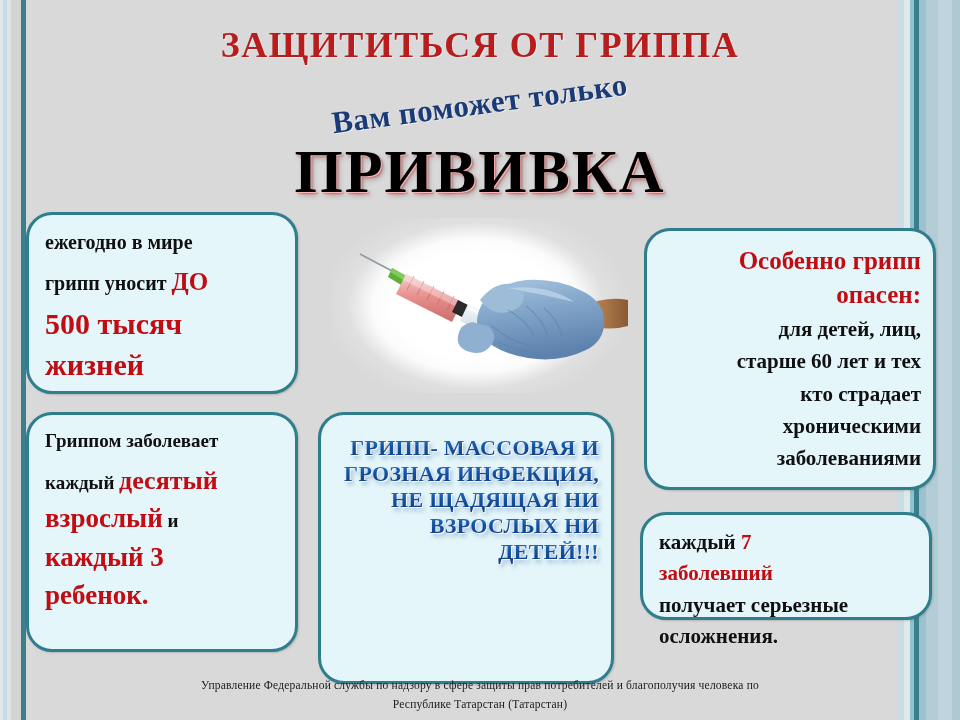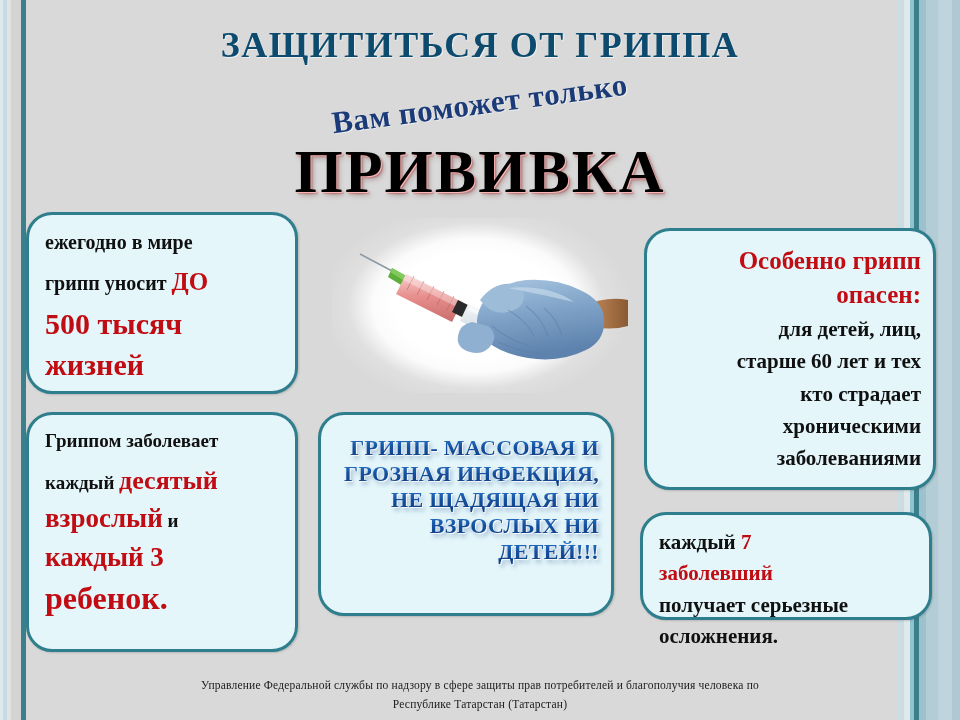--- a/index.html
+++ b/index.html
@@ -53,21 +53,21 @@
 
   
   .title-main {
     position: absolute;
     left: 0; top: 24px;
     width: 960px;
     text-align: center;
     font-size: 36px;
     font-weight: bold;
     letter-spacing: 1.5px;
-    color: #0c4a6e;
+    color: #b91c1c;
     text-shadow: 1px 1px 0 rgba(255,255,255,0.55);
   }
   .title-sub {
     position: absolute;
     left: 0; top: 86px;
     width: 960px;
     text-align: center;
     pointer-events: none;
   }
   .title-sub span {
@@ -132,23 +132,23 @@
   #box-deaths .l4    { font-size: 30px; font-weight: bold; margin-top: 2px; }
 
   #box-incidence     { left: 26px;  top: 412px; width: 272px; height: 240px; }
   #box-incidence .box-inner { padding: 14px 16px; text-align: left; }
   #box-incidence .l1 { font-size: 19px; font-weight: bold; }
   #box-incidence .l2 { font-size: 19px; font-weight: bold; margin-top: 10px; }
   #box-incidence .l2 .red { font-size: 26px; }
   #box-incidence .l3 { font-size: 27px; font-weight: bold; margin-top: 4px; }
   #box-incidence .l3 .blk { font-size: 19px; }
   #box-incidence .l4 { font-size: 27px; font-weight: bold; margin-top: 3px; }
-  #box-incidence .l5 { font-size: 32px; font-weight: bold; margin-top: 3px; }
-
-  #box-massive       { left: 318px; top: 412px; width: 296px; height: 204px; }
+  #box-incidence .l5 { font-size: 27px; font-weight: bold; margin-top: 3px; }
+
+  #box-massive       { left: 318px; top: 412px; width: 296px; height: 272px; }
   #box-massive .box-inner { padding: 20px 12px; }
   #box-massive .ln {
     font-size: 22px;
     font-weight: bold;
     letter-spacing: 0.3px;
     line-height: 1.18;
     color: #1552a0;
     background: linear-gradient(to bottom, #2f7fd0 0%, #1550a0 48%, #0d3a7a 100%);
     -webkit-background-clip: text;
     background-clip: text;

